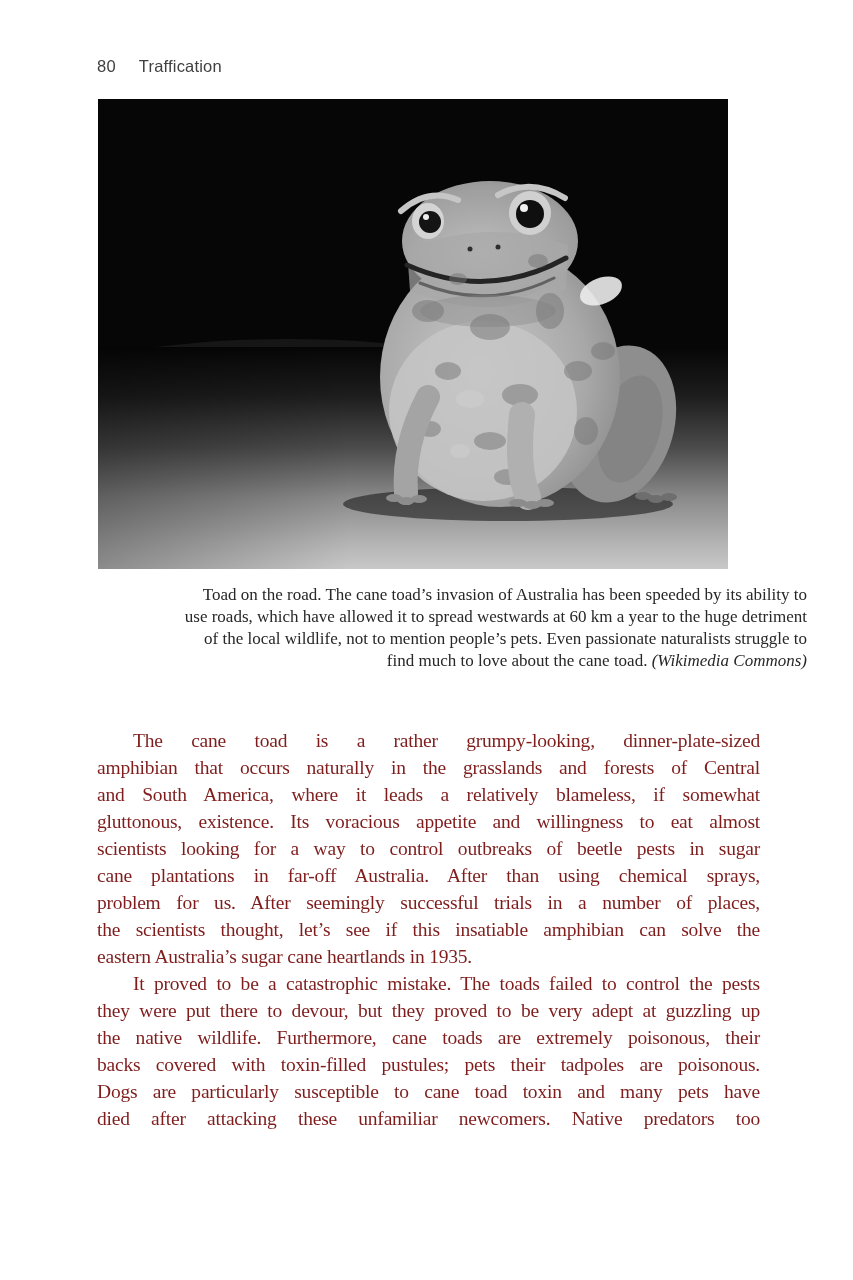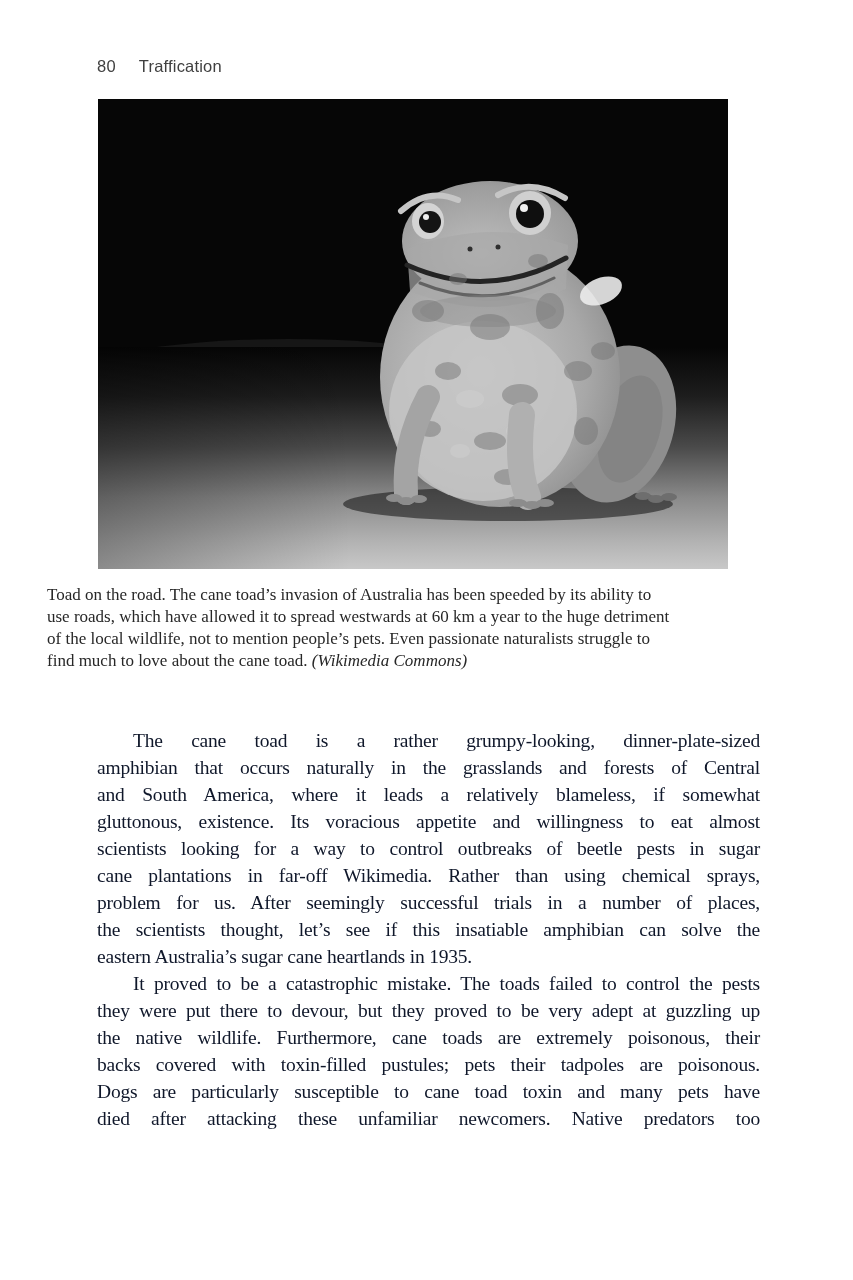--- a/index.html
+++ b/index.html
@@ -21,29 +21,29 @@
   
   .photo{
     position:absolute;left:98px;top:99px;width:630px;height:470px;
     background:#050505;
   }
   .photo svg{display:block;width:100%;height:100%;}
 
   figure{margin:0;}
   .caption{
     position:absolute;left:47px;top:584px;width:760px;
-    text-align:left;font-size:17px;line-height:22px;color:#272727;
+    text-align:right;font-size:17px;line-height:22px;color:#272727;
   }
   .cap-line{white-space:nowrap;}
   .credit{font-style:italic;}
 
   
   .bodytext{
     position:absolute;left:97px;top:727px;width:663px;
-    font-size:19.5px;line-height:27px;color:#0f172a;
+    font-size:19.5px;line-height:27px;color:#7f1d1d;
     letter-spacing:-0.2px;
   }
   .line{
     text-align:justify;
     text-align-last:justify;
     height:27px;white-space:normal;
   }
   .line.endpara{text-align-last:left;}
   .line.indent{text-indent:36px;}
 </style>
@@ -170,21 +170,21 @@
     </figcaption>
   </figure>
 
   <main class="bodytext">
     <div class="para">
       <div class="line indent">The cane toad is a rather grumpy-looking, dinner-plate-sized</div>
       <div class="line">amphibian that occurs naturally in the grasslands and forests of Central</div>
       <div class="line">and South America, where it leads a relatively blameless, if somewhat</div>
       <div class="line">gluttonous, existence. Its voracious appetite and willingness to eat almost</div>
       <div class="line">scientists looking for a way to control outbreaks of beetle pests in sugar</div>
-      <div class="line">cane plantations in far-off Wikimedia. Rather than using chemical sprays,</div>
+      <div class="line">cane plantations in far-off Australia. After than using chemical sprays,</div>
       <div class="line">problem for us. After seemingly successful trials in a number of places,</div>
       <div class="line">the scientists thought, let’s see if this insatiable amphibian can solve the</div>
       <div class="line endpara">eastern Australia’s sugar cane heartlands in 1935.</div>
     </div>
     <div class="para">
       <div class="line indent">It proved to be a catastrophic mistake. The toads failed to control the pests</div>
       <div class="line">they were put there to devour, but they proved to be very adept at guzzling up</div>
       <div class="line">the native wildlife. Furthermore, cane toads are extremely poisonous, their</div>
       <div class="line">backs covered with toxin-filled pustules; pets their tadpoles are poisonous.</div>
       <div class="line">Dogs are particularly susceptible to cane toad toxin and many pets have</div>

